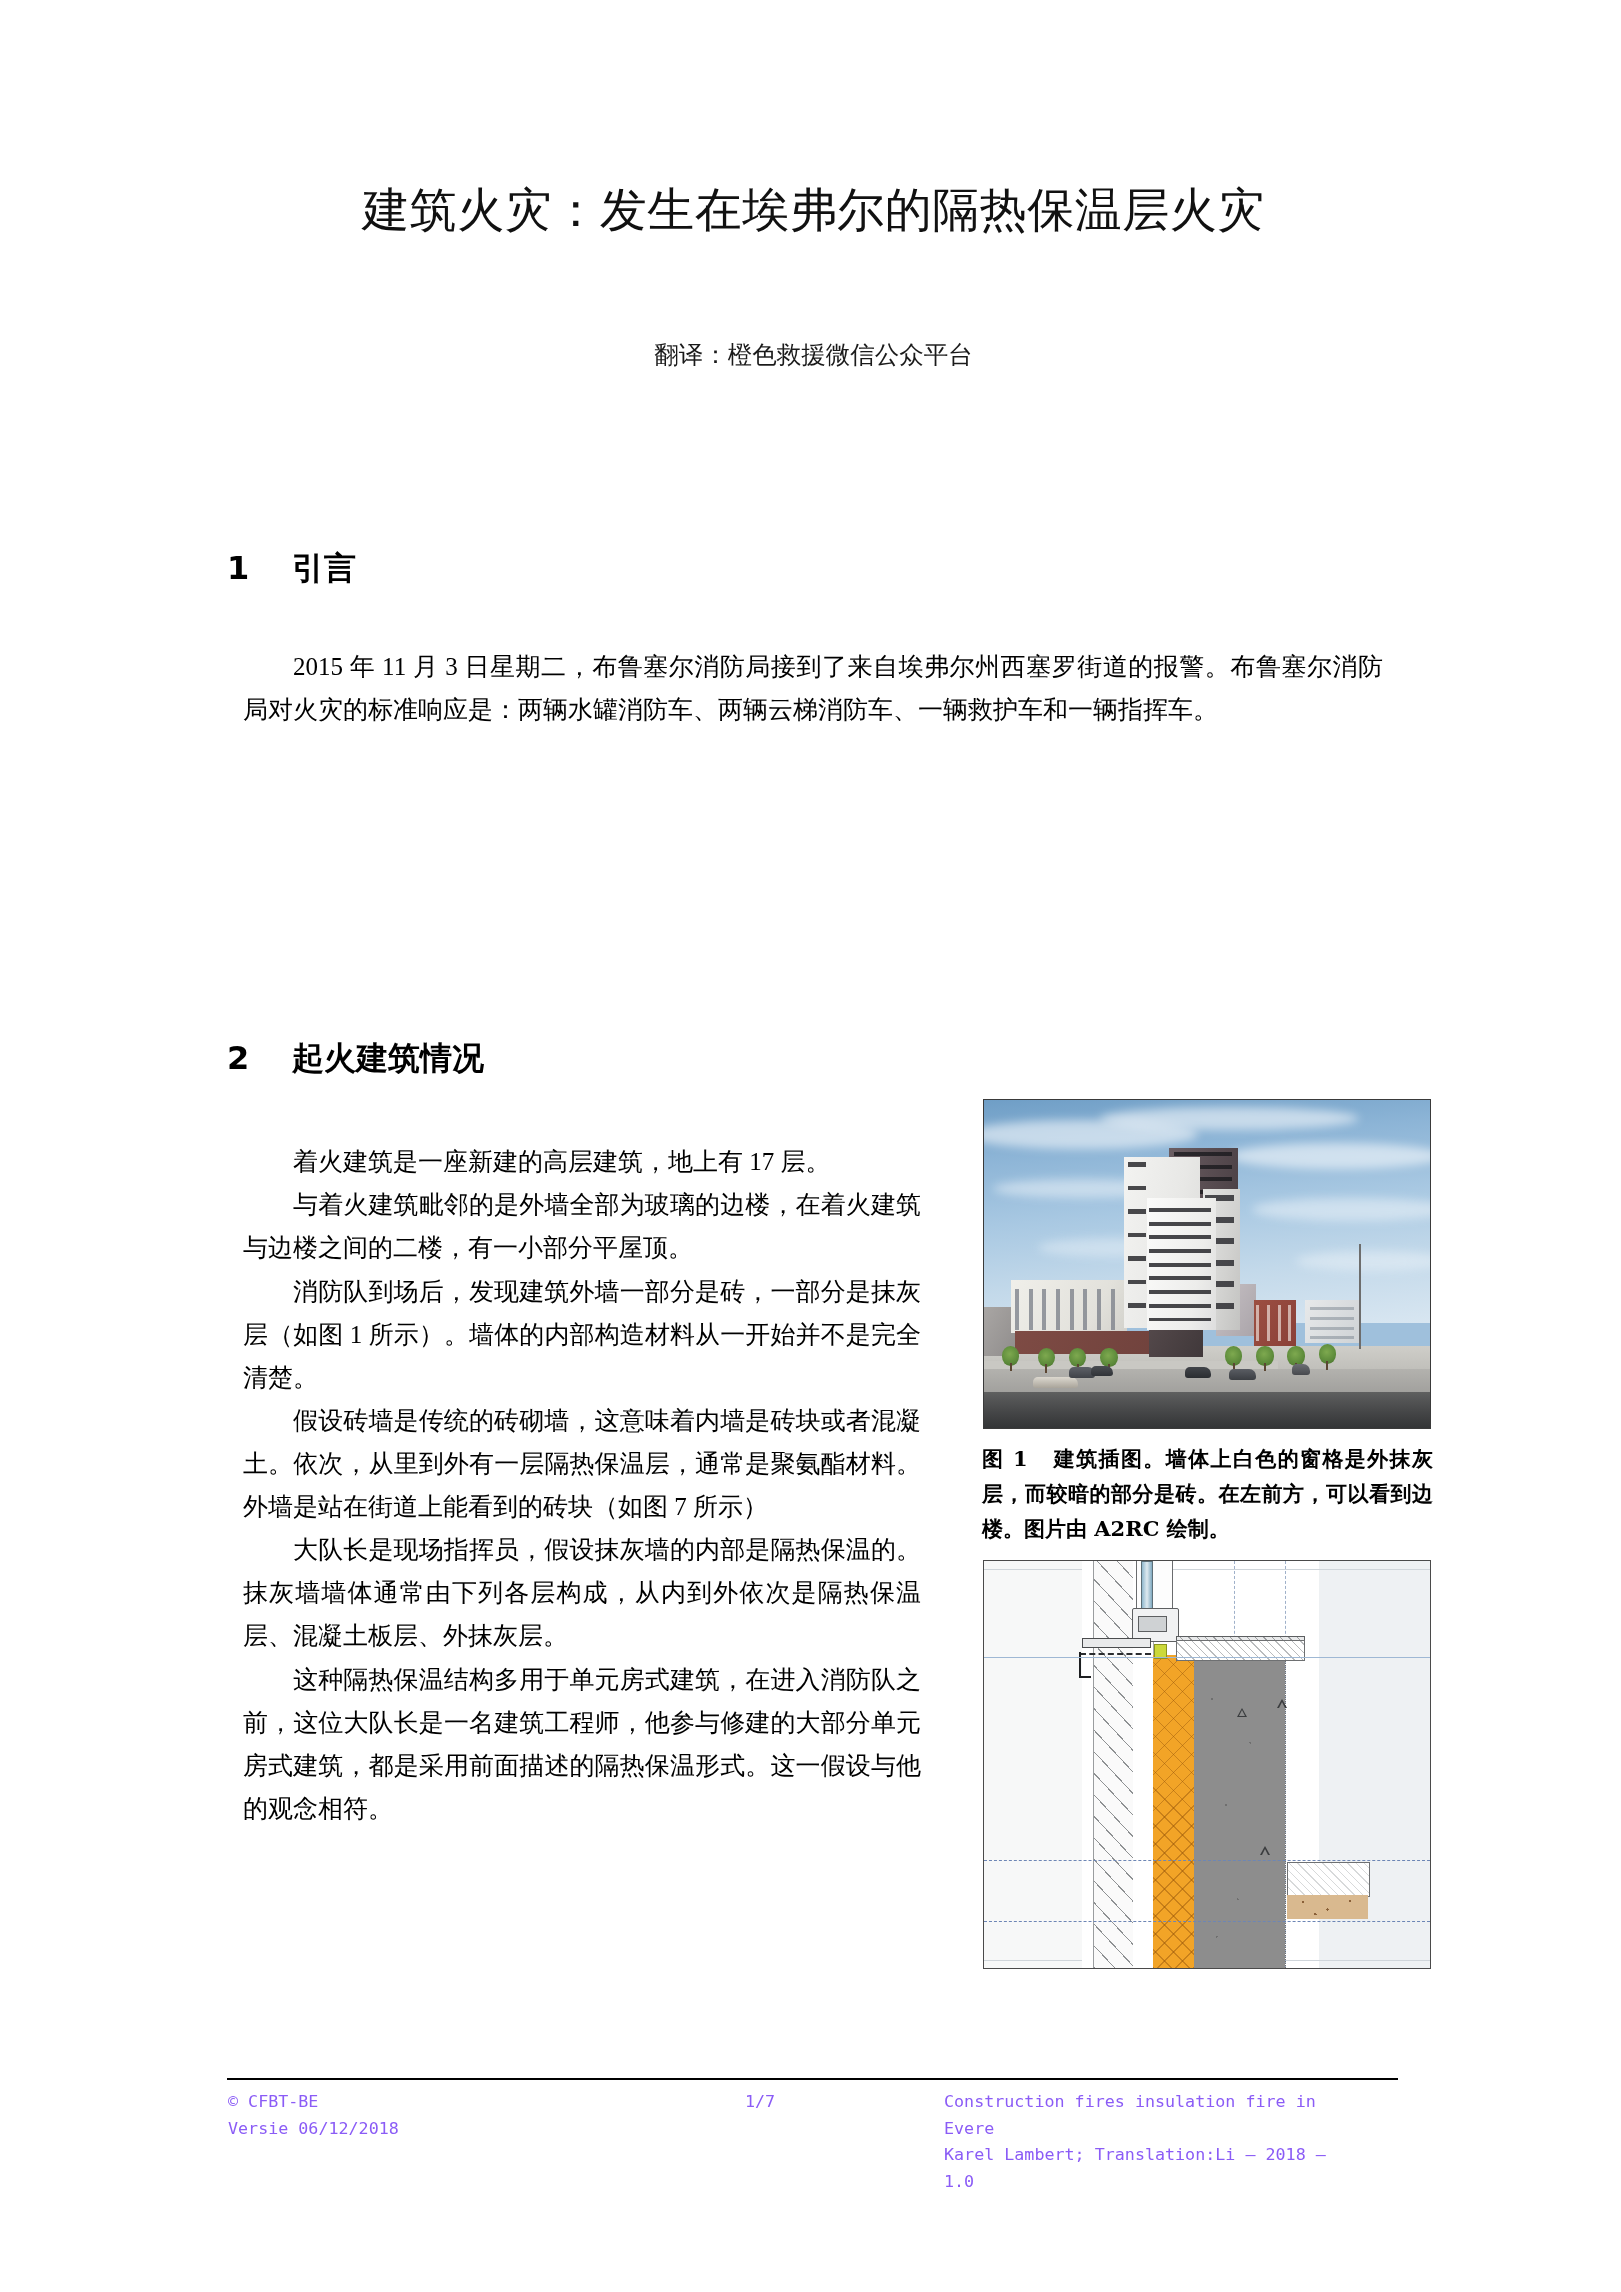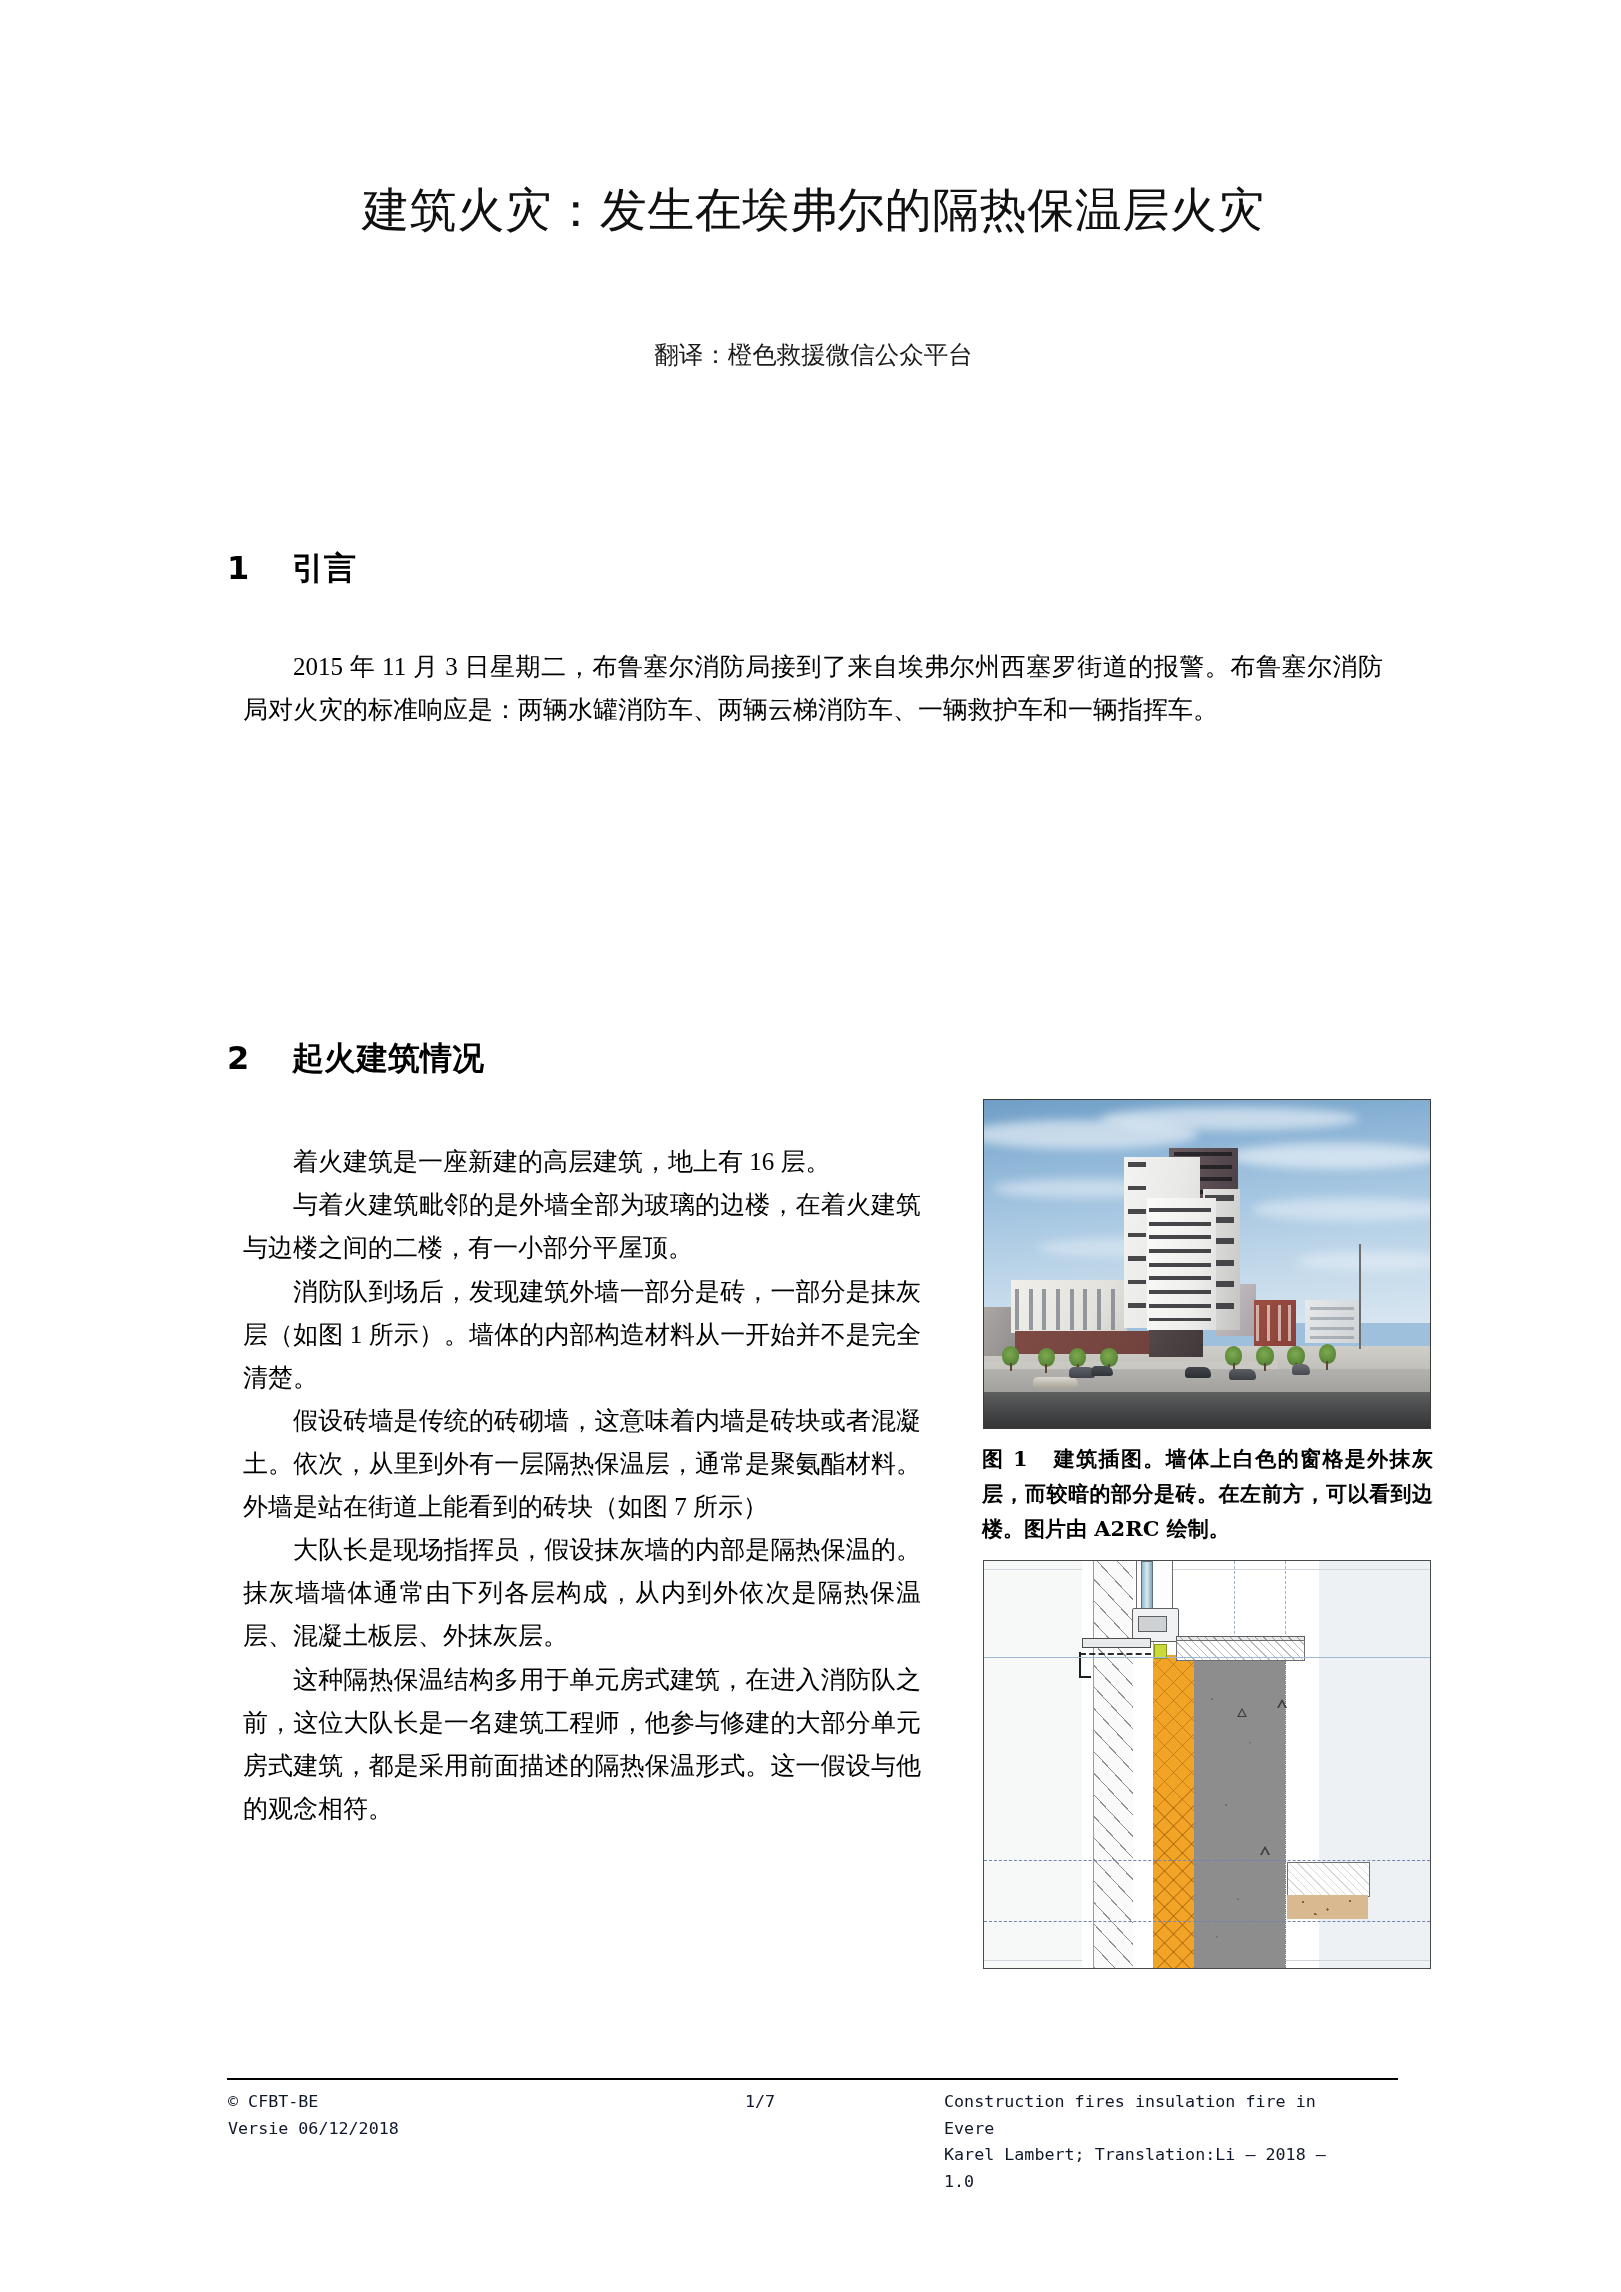--- a/index.html
+++ b/index.html
@@ -424,21 +424,21 @@
     width: 1171px;
     height: 0;
     border-top: 2px solid #000;
   }
   .footer {
     position: absolute;
     top: 2088px;
     font-family: "DejaVu Sans Mono", "Liberation Mono", monospace;
     font-size: 16.7px;
     line-height: 26.5px;
-    color: #0f172a;
+    color: #8b5cf6;
     white-space: pre-line;
   }
   .footer.left   { left: 228px;  text-align: left; }
   .footer.center { left: 745px;  width: 118px; text-align: left; }
   .footer.right  { left: 944px; width: 419px;  }
 </style>
 </head>
 <body>
 
 <div class="page">
@@ -452,21 +452,21 @@
 
   <div class="body-block" style="left:227px; top:629px; width:1172px;">
     <p>2015 年 11 月 3 日星期二，布鲁塞尔消防局接到了来自埃弗尔州西塞罗街道的报警。布鲁塞尔消防局对火灾的标准响应是：两辆水罐消防车、两辆云梯消防车、一辆救护车和一辆指挥车。</p>
   </div>
 
   <div class="h1-sec" style="left:227px; top:1037px;">
     <span class="num">2</span><span>起火建筑情况</span>
   </div>
 
   <div class="body-block" style="left:227px; top:1124px; width:710px;">
-    <p>着火建筑是一座新建的高层建筑，地上有 16 层。</p>
+    <p>着火建筑是一座新建的高层建筑，地上有 17 层。</p>
   </div>
   <div class="body-block" style="left:227px; top:1167px; width:710px;">
     <p>与着火建筑毗邻的是外墙全部为玻璃的边楼，在着火建筑与边楼之间的二楼，有一小部分平屋顶。</p>
   </div>
   <div class="body-block" style="left:227px; top:1254px; width:710px;">
     <p>消防队到场后，发现建筑外墙一部分是砖，一部分是抹灰层（如图 1 所示）。墙体的内部构造材料从一开始并不是完全清楚。</p>
   </div>
   <div class="body-block" style="left:227px; top:1383px; width:710px;">
     <p>假设砖墙是传统的砖砌墙，这意味着内墙是砖块或者混凝土。依次，从里到外有一层隔热保温层，通常是聚氨酯材料。外墙是站在街道上能看到的砖块（如图 7 所示）</p>
   </div>

